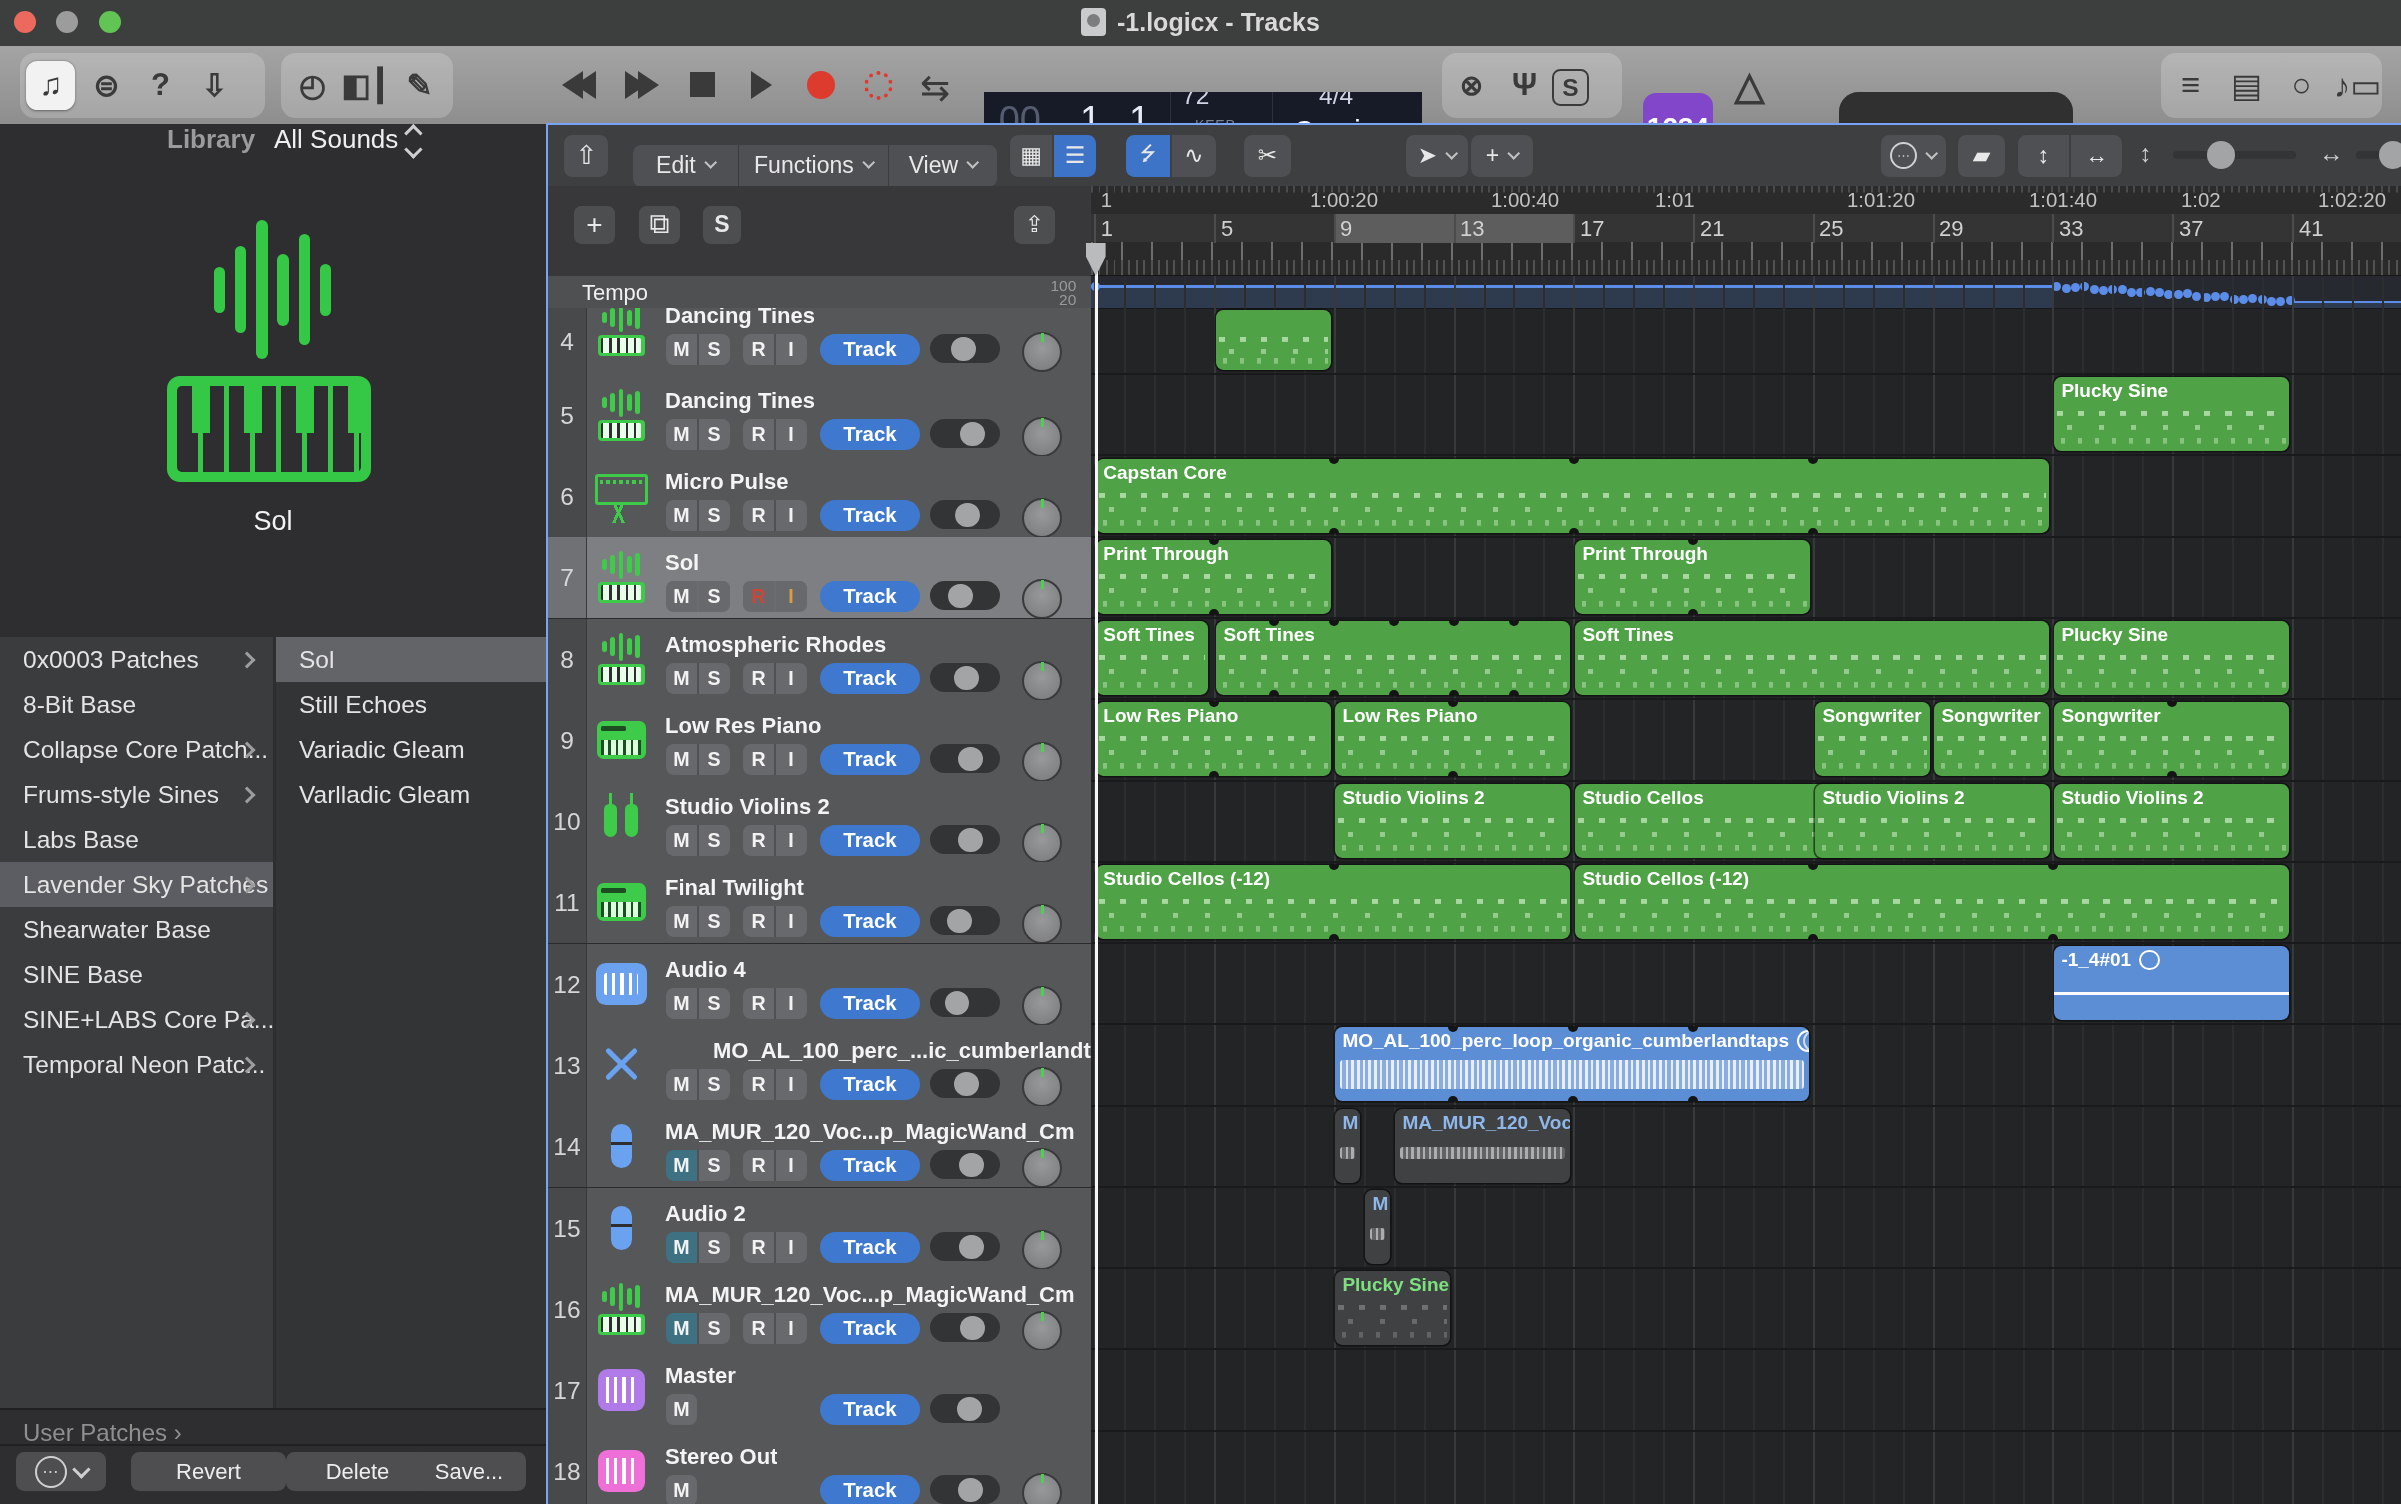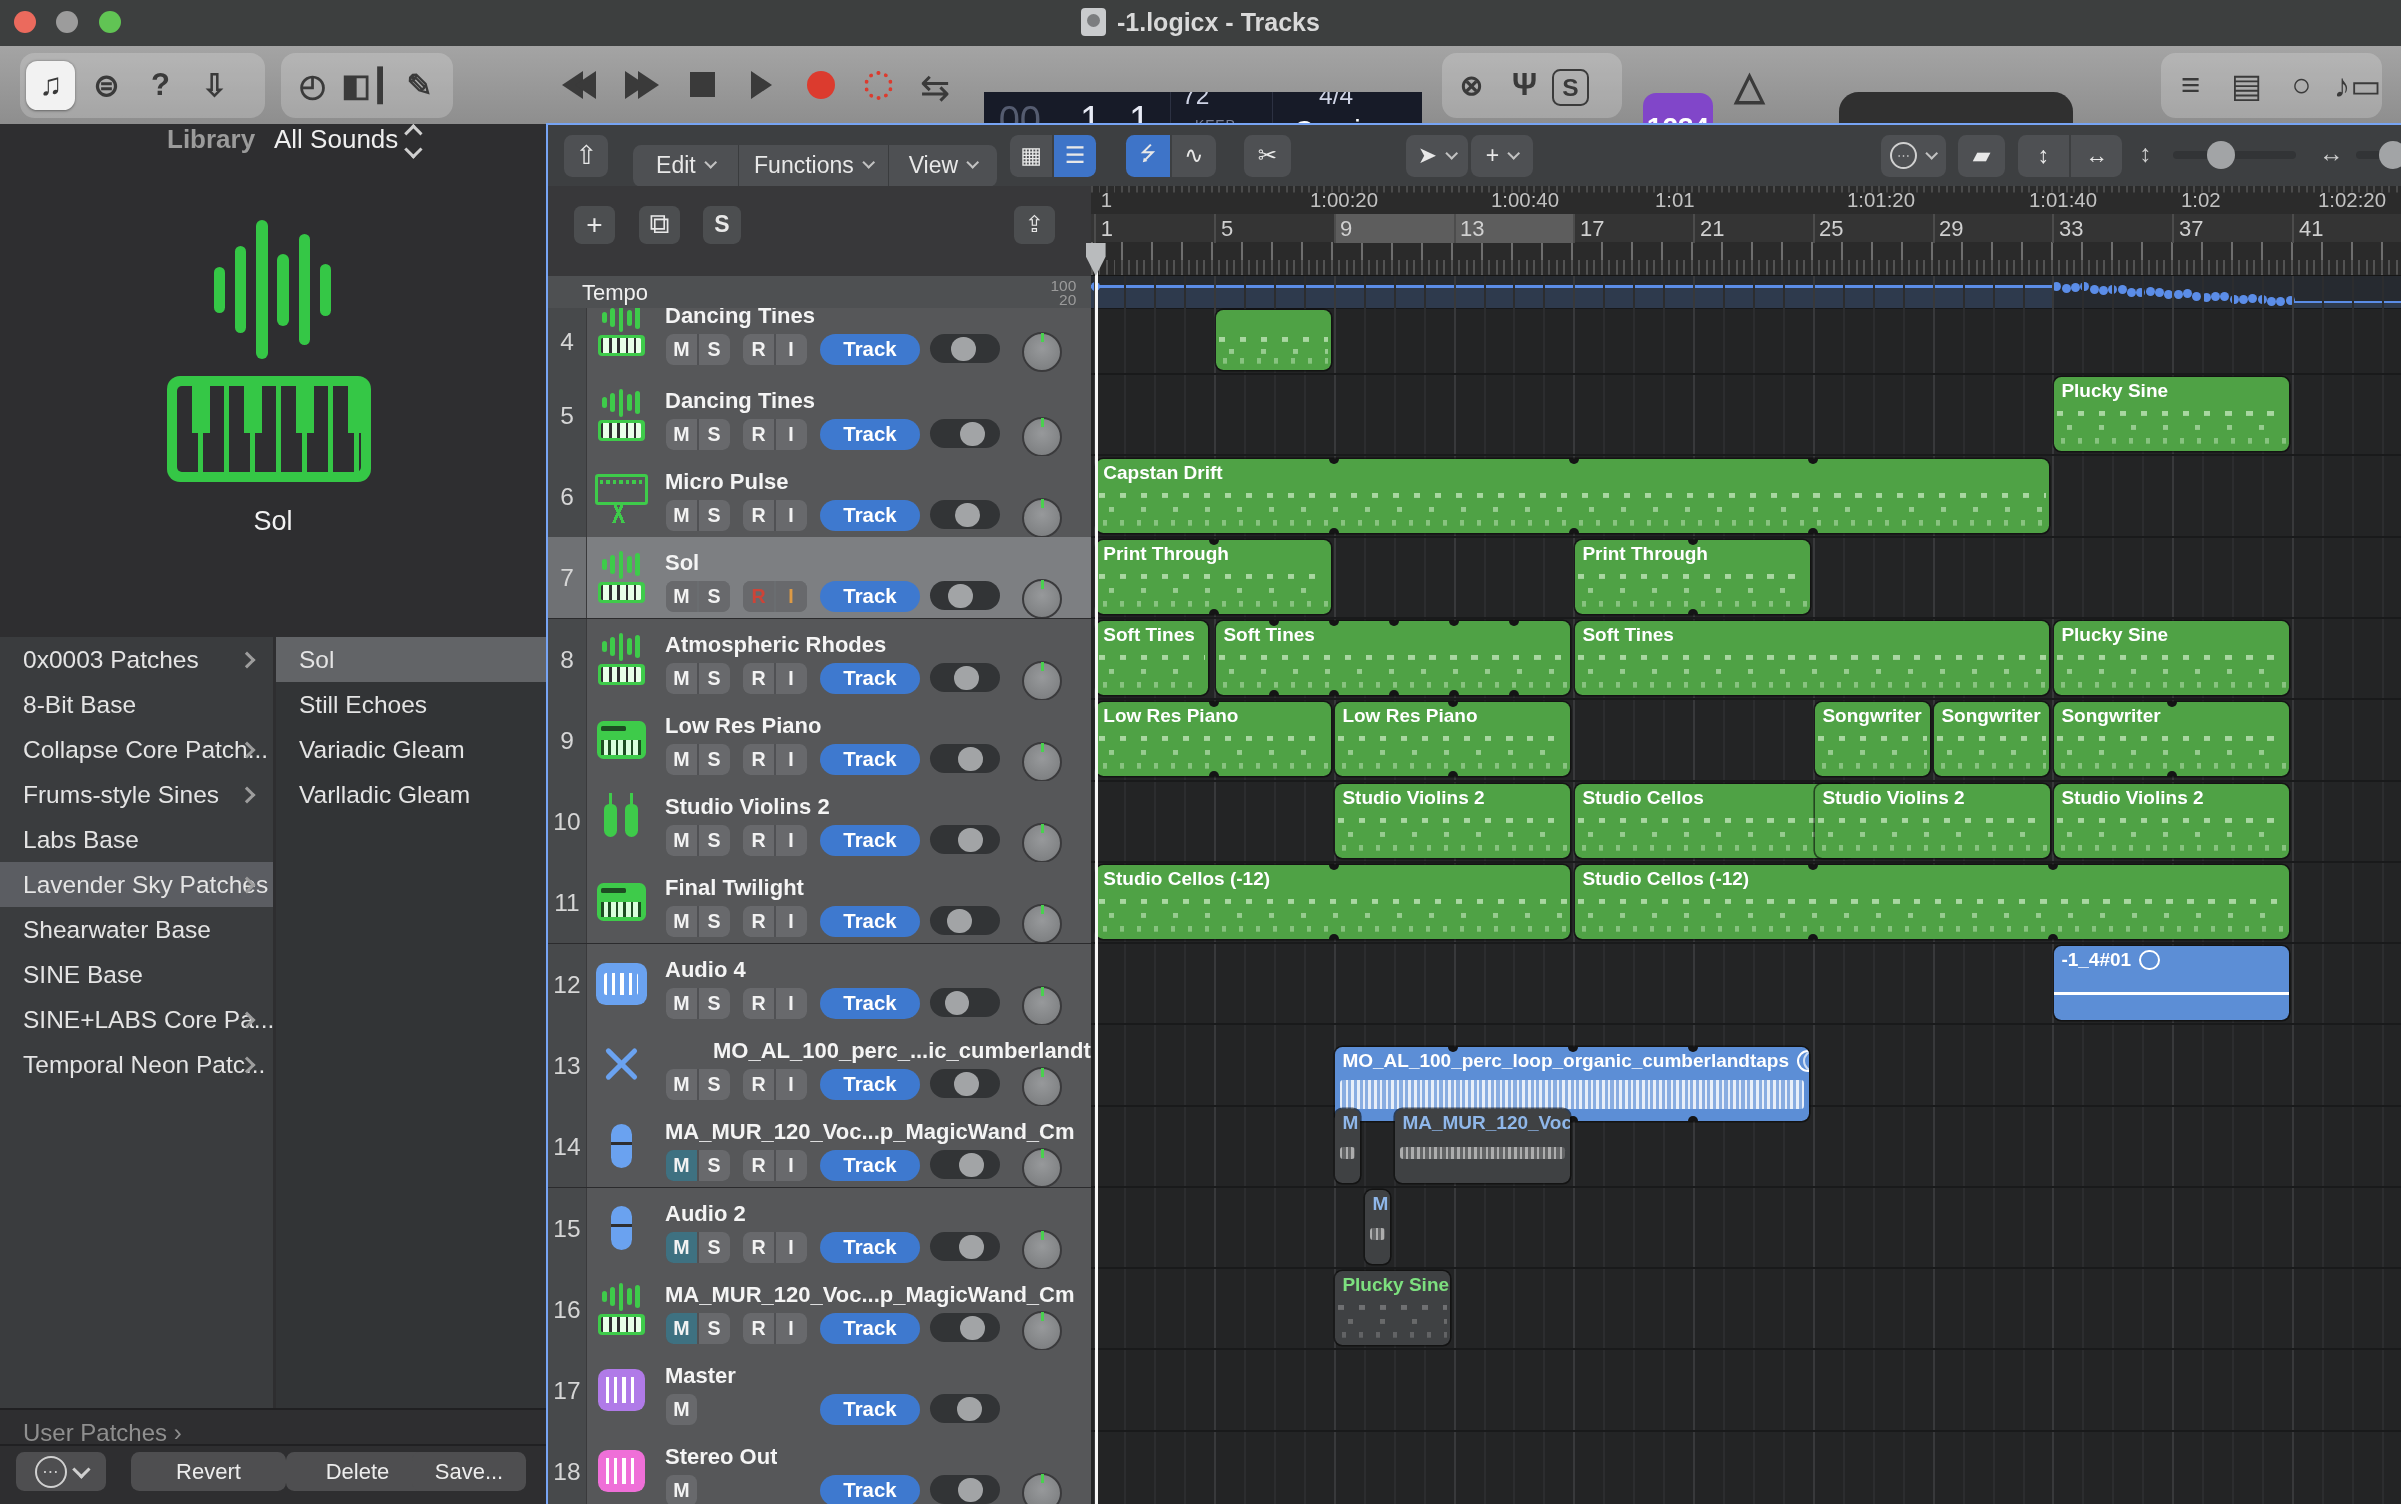--- a/index.html
+++ b/index.html
@@ -842,21 +842,21 @@
         <div class="rnotes"></div>
       </div>
       <div class="region midi" style="left: 963px; top: 101px; width: 235px; height: 74px;">
         <div class="rlabel">
           <span>Plucky Sine</span>
         </div>
         <div class="rnotes"></div>
       </div>
       <div class="region midi" style="left: 4.9px; top: 183px; width: 953px; height: 74px;">
         <div class="rlabel">
-          <span>Capstan Drift</span>
+          <span>Capstan Core</span>
         </div>
         <div class="rnotes"></div>
         <div class="jdot" style="left: 233px; top: -4.9px;"></div>
         <div class="jdot" style="left: 233px; bottom: -4.9px;"></div>
         <div class="jdot" style="left: 473px; top: -4.9px;"></div>
         <div class="jdot" style="left: 473px; bottom: -4.9px;"></div>
         <div class="jdot" style="left: 712px; top: -4.9px;"></div>
         <div class="jdot" style="left: 712px; bottom: -4.9px;"></div>
       </div>
       <div class="region midi" style="left: 4.9px; top: 264px; width: 235px; height: 74px;">
@@ -987,21 +987,21 @@
         <div class="jdot" style="left: 473px; top: -4.9px;"></div>
         <div class="jdot" style="left: 473px; bottom: -4.9px;"></div>
       </div>
       <div class="region clip" style="left: 963px; top: 670px; width: 235px; height: 74px;">
         <div class="rlabel">
           <span>-1_4#01</span>
           <span class="loopglyph"></span>
         </div>
         <div class="clipline"></div>
       </div>
-      <div class="region audio" style="left: 244px; top: 771px; width: 474px; height: 74px;">
+      <div class="region audio" style="left: 244px; top: 751px; width: 474px; height: 74px;">
         <div class="rlabel">
           <span>MO_AL_100_perc_loop_organic_cumberlandtaps</span>
           <span class="stereoglyph"></span>
         </div>
         <div class="rwave"></div>
         <div class="jdot" style="left: 113px; top: -4.9px;"></div>
         <div class="jdot" style="left: 113px; bottom: -4.9px;"></div>
         <div class="jdot" style="left: 233px; top: -4.9px;"></div>
         <div class="jdot" style="left: 233px; bottom: -4.9px;"></div>
         <div class="jdot" style="left: 353px; top: -4.9px;"></div>

